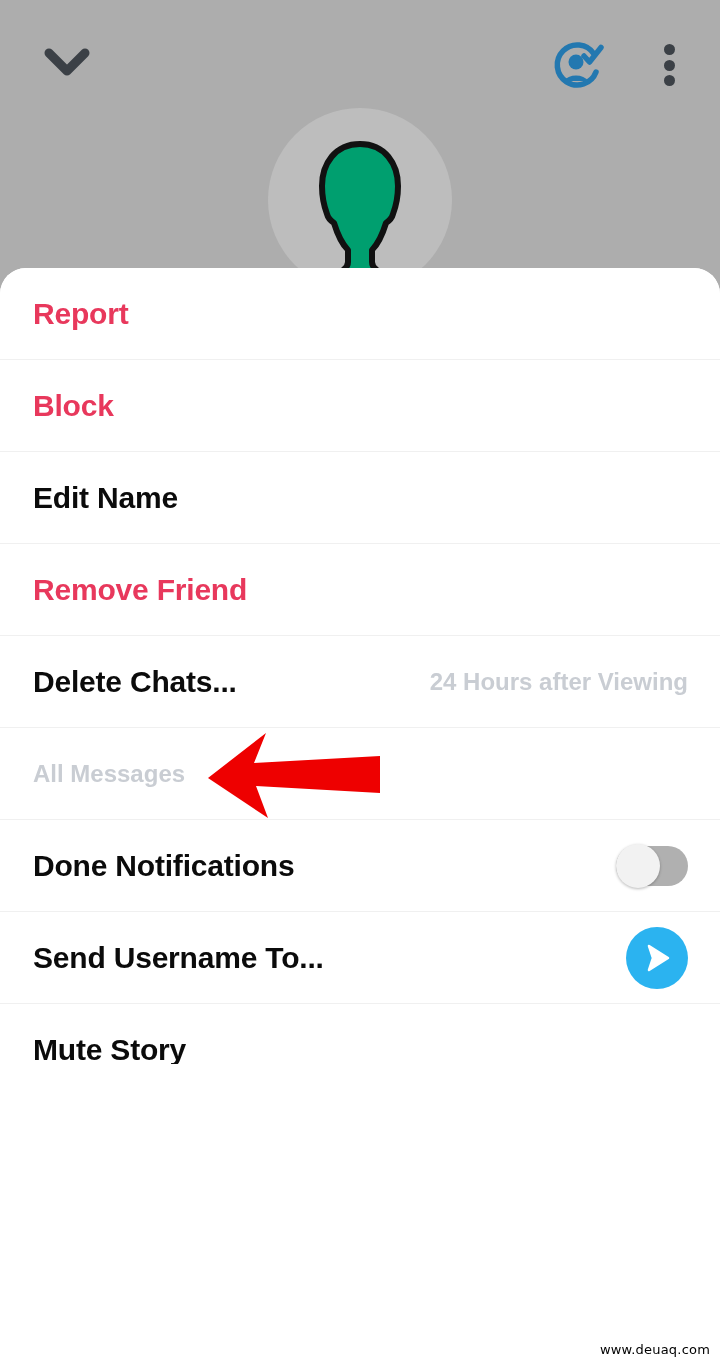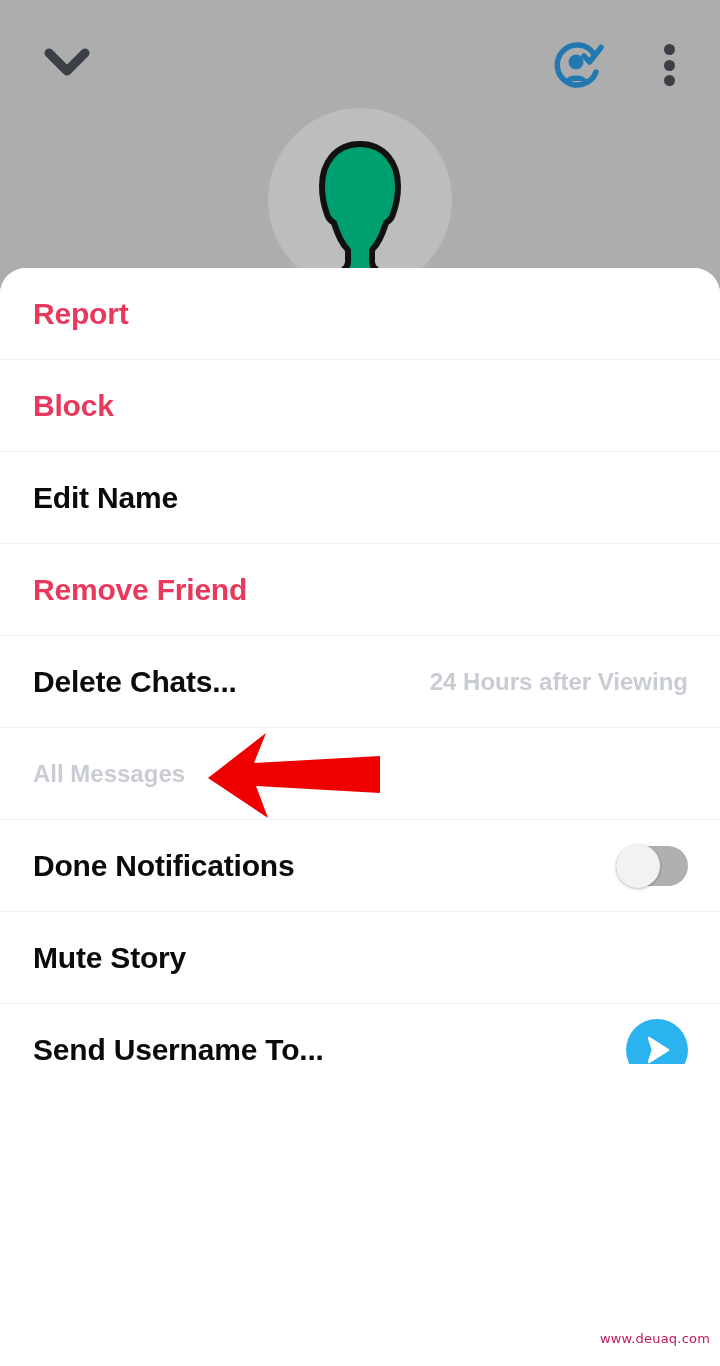--- a/index.html
+++ b/index.html
@@ -92,23 +92,23 @@
   #done-row .label { font-size:31px; font-weight:bold; color:#a21caf; }
 
   
   #arrow-overlay {
     position:absolute; left:206px; top:730px; width:176px; height:90px;
     pointer-events:none;
   }
 
   
   #watermark {
-    position:absolute; right:10px; bottom:20px;
+    position:absolute; right:10px; bottom:9px;
     font-family:"DejaVu Sans", sans-serif;
-    font-size:13px; color:#be185d; letter-spacing:0.2px;
+    font-size:13px; color:#000000; letter-spacing:0.2px;
   }
 </style>
 </head>
 <body>
 
 <div id="screen">
 
   <div id="backdrop">
 
     <div id="topbar">
@@ -190,32 +190,32 @@
 
 
     <div class="row">
       <span class="label">Done Notifications</span>
       <span class="toggle">
         <span class="knob"></span>
       </span>
     </div>
 
     <div class="row">
-      <span class="label">Mute Story</span>
-    </div>
-
-    <div class="row">
       <span class="label">Send Username To...</span>
       <span class="sendbtn">
         <svg width="34" height="34" viewBox="0 0 34 34">
           <path d="M9 5 L28 17 L9 29 L13 17 Z" fill="#ffffff" stroke="#ffffff" stroke-width="2.5" stroke-linejoin="round"></path>
         </svg>
       </span>
     </div>
 
+    <div class="row">
+      <span class="label">Mute Story</span>
+    </div>
+
     <div id="done-row">
       <span class="label">Done</span>
     </div>
 
   </div>
 
   <svg id="arrow-overlay" viewBox="0 0 176 90">
     <path d="M2 48 L60 3 L48 33 L174 26 L174 63 L50 56 L62 88 Z" fill="#ee0000"></path>
   </svg>
 

